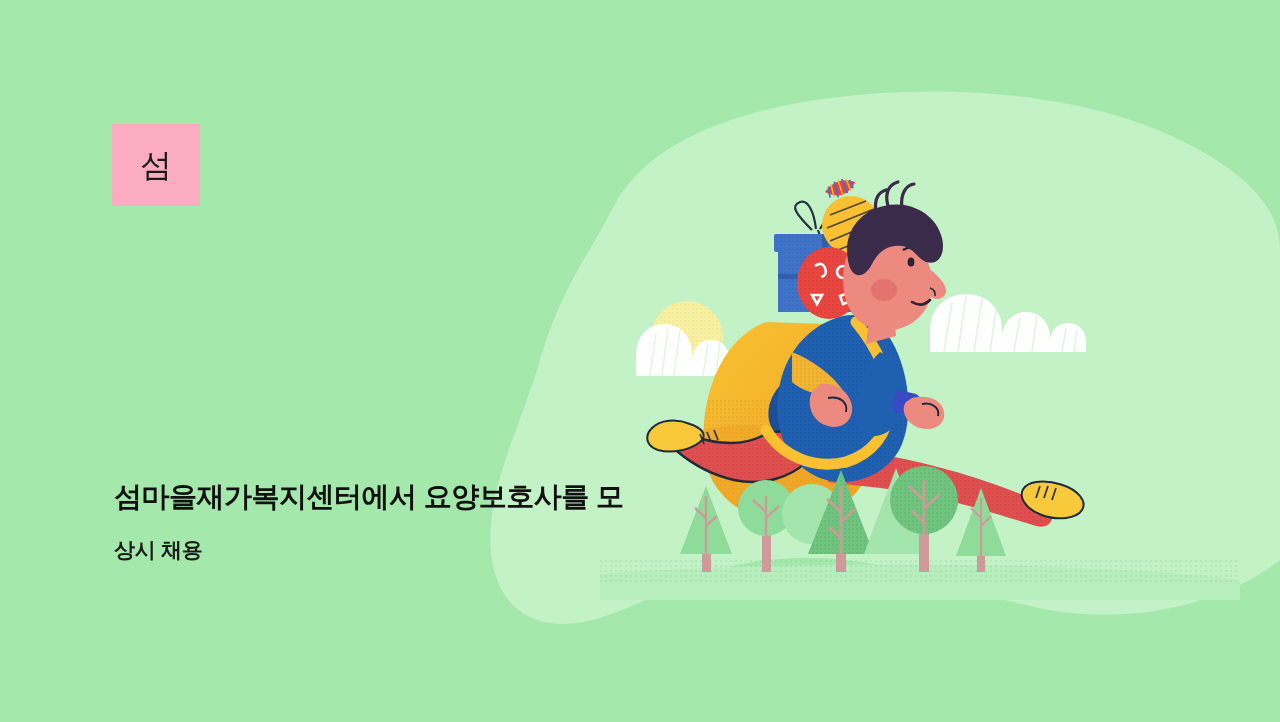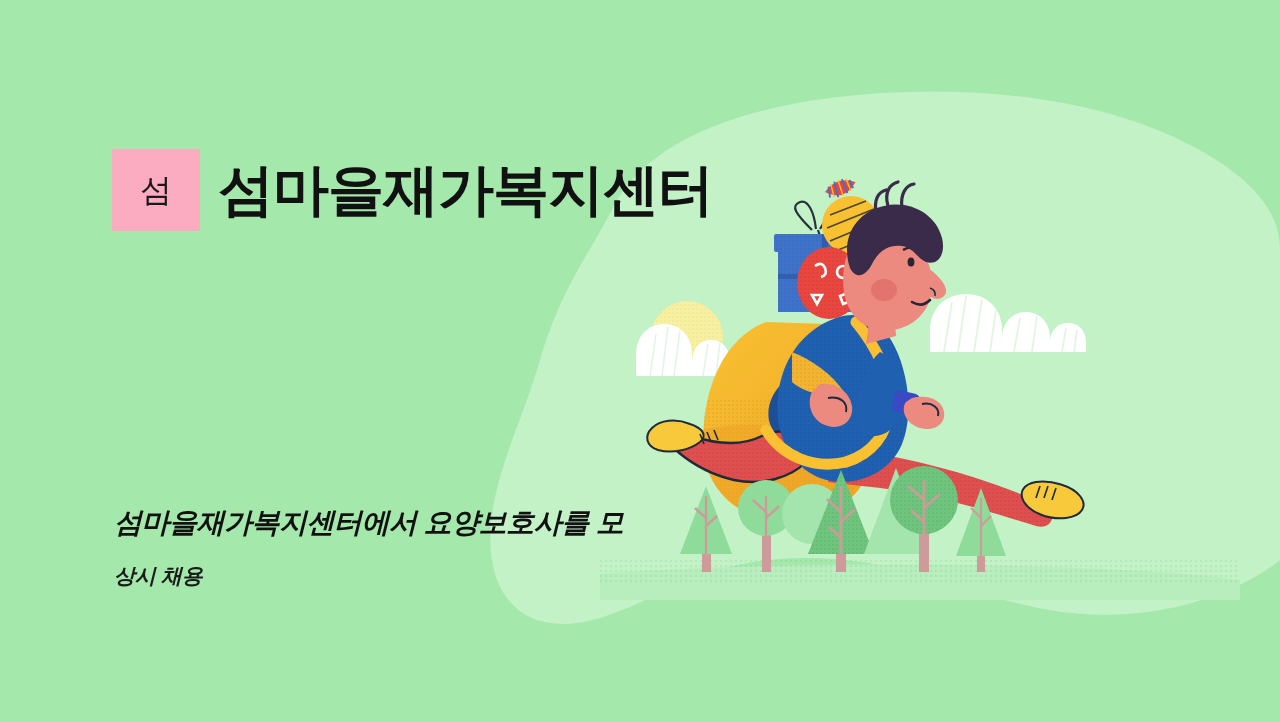--- a/index.html
+++ b/index.html
@@ -54,24 +54,23 @@
     color: #111111;
     letter-spacing: -1px;
     white-space: nowrap;
     line-height: 1;
   }
 
   
   .copy {
     position: absolute;
     left: 114px;
-    top: 505px;
+    top: 479px;
     z-index: 40;
     max-width: 640px;
-    font-style: italic;
   }
   .headline {
     font-size: 28px;
     font-weight: 700;
     color: #111111;
     letter-spacing: -0.5px;
     line-height: 1.25;
     white-space: nowrap;
     overflow: hidden;
     text-overflow: clip;
@@ -450,21 +449,20 @@
           <path d="M981 526 l 10 -10"></path>
         </g>
       </g>
     </g>
   </svg>
 
   <div class="header">
     <div class="logo-box">
       <span class="logo-box-text">섬</span>
     </div>
-    <h1 class="org-title">섬마을재가복지센터</h1>
   </div>
 
   <div class="copy">
     <div class="headline">섬마을재가복지센터에서 요양보호사를 모</div>
     <div class="subline">상시 채용</div>
   </div>
 
 </div>
 
 </body></html>

